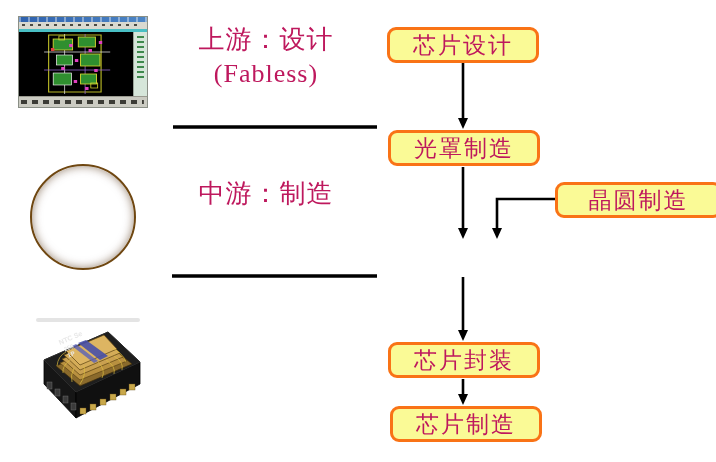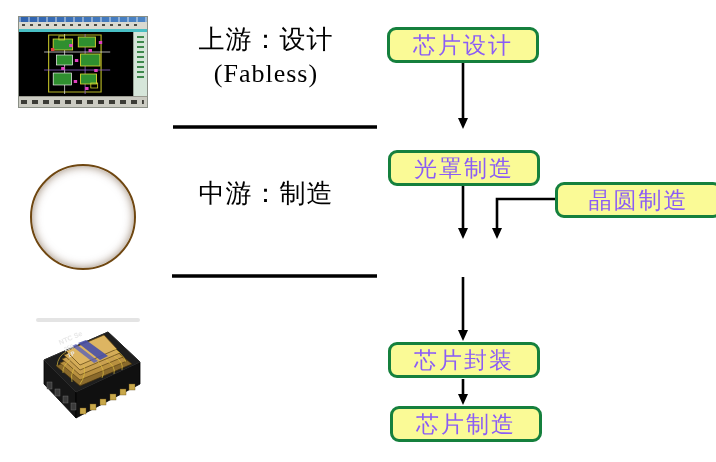--- a/index.html
+++ b/index.html
@@ -3,29 +3,29 @@
 <meta charset="utf-8">
 <style>
   html,body { margin:0; padding:0; background:#fff; }
   #stage {
     position:relative; width:716px; height:462px; background:#ffffff;
     overflow:hidden; font-family:"Liberation Sans", sans-serif;
   }
   
   .sec-label {
     position:absolute; left:160px; width:212px; text-align:center;
-    font-family:"Liberation Serif", serif; font-size:26px; color:#000000;
+    font-family:"Liberation Serif", serif; font-size:26px; color:#be185d;
     letter-spacing:1px; white-space:nowrap;
   }
   
   .flow-box {
     position:absolute; width:152px; height:36px; box-sizing:border-box;
-    background:#FAFA96; border:3px solid #15803d; border-radius:9px;
+    background:#FAFA96; border:3px solid #f97316; border-radius:9px;
     display:flex; align-items:center; justify-content:center;
-    font-size:23px; color:#8b5cf6; letter-spacing:2px; white-space:nowrap;
+    font-size:23px; color:#be185d; letter-spacing:2px; white-space:nowrap;
   }
   
   #connectors { position:absolute; left:0; top:0; pointer-events:none; }
   
   .eda-window {
     position:absolute; left:18px; top:16px; width:130px; height:92px;
     background:#c9cdc2; border:1px solid #8a8f86; box-sizing:border-box;
     display:flex; flex-direction:column;
   }
   .eda-titlebar { height:5px; background:linear-gradient(90deg,#2f62ae,#4d86c6);
@@ -176,18 +176,18 @@
     <polygon points="497,239 492,228 502,228" fill="#000"></polygon>
 
     <line x1="463" y1="277" x2="463" y2="332" stroke="#000" stroke-width="2.6"></line>
     <polygon points="463,341 458,330 468,330" fill="#000"></polygon>
 
     <line x1="463" y1="379" x2="463" y2="397" stroke="#000" stroke-width="2.6"></line>
     <polygon points="463,405 458,394 468,394" fill="#000"></polygon>
   </svg>
 
   <div class="flow-box" style="left:387px; top:27px;">芯片设计</div>
-  <div class="flow-box" style="left:388px; top:130px;margin-top:20px;">光罩制造</div>
+  <div class="flow-box" style="left:388px; top:130px;">光罩制造</div>
   <div class="flow-box" style="left:555px; top:182px; width:167px;">晶圆制造</div>
   <div class="flow-box" style="left:388px; top:342px;">芯片封装</div>
   <div class="flow-box" style="left:390px; top:406px;">芯片制造</div>
 
 </div>
 
 </body></html>

